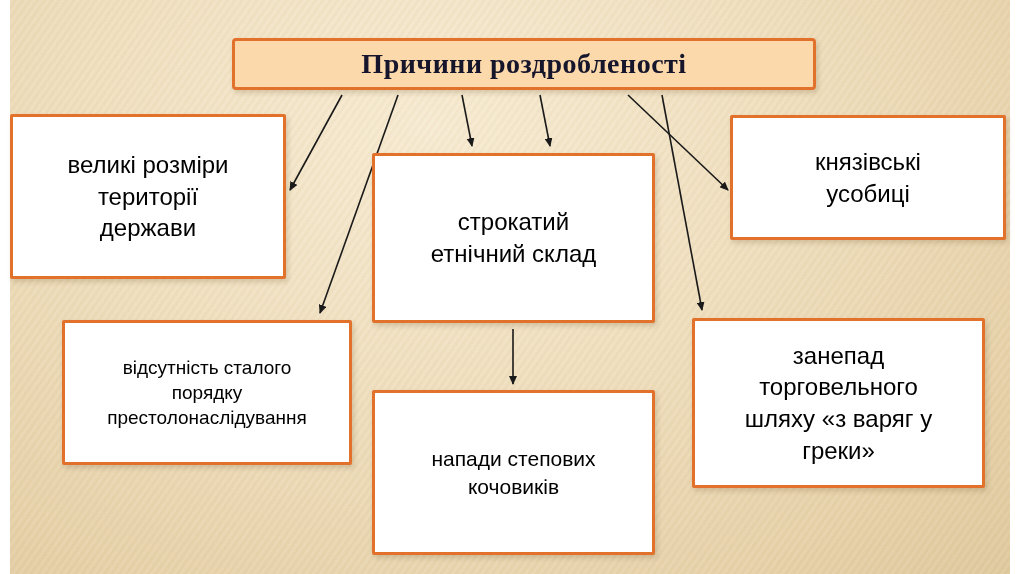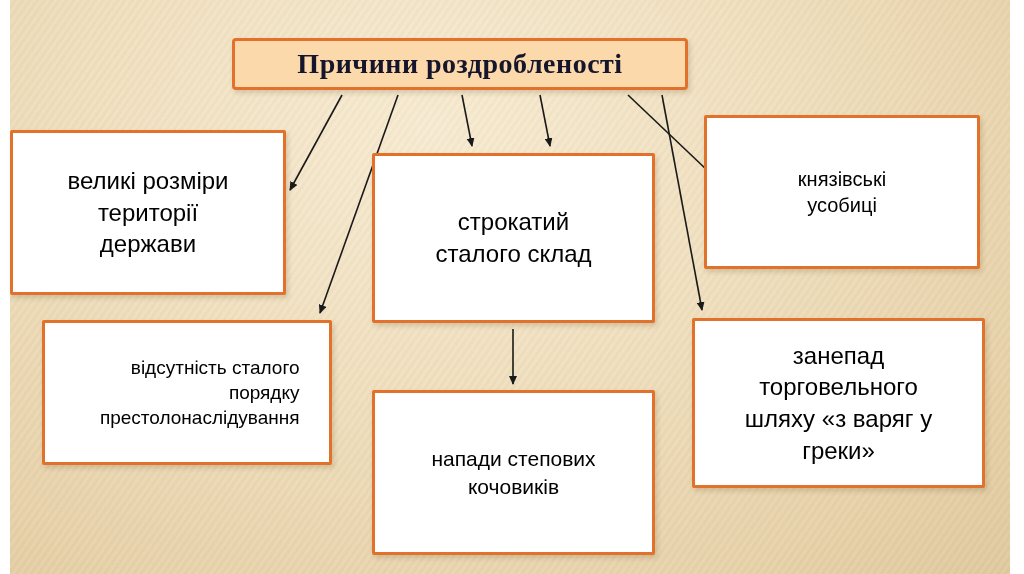--- a/index.html
+++ b/index.html
@@ -46,39 +46,39 @@
     text-align: center;
     color: #000000;
     box-shadow: 2px 3px 5px rgba(110, 80, 40, 0.22);
     box-sizing: border-box;
   }
   .box .txt {
     display: inline-block;
     line-height: 1.32;
   }
   .title-box {
-    left: 232px; top: 38px; width: 456px; height: 52px;
+    left: 232px; top: 38px; width: 584px; height: 52px;
     background: #fcd9ab;
     border-radius: 4px;
     font-family: "Liberation Serif", serif;
     font-weight: bold;
     font-size: 28px;
     color: #15152b;
     letter-spacing: 0.5px;
   }
-  .box-territory  { left: 10px;  top: 130px; width: 276px; height: 165px; font-size: 24px; }
+  .box-territory  { left: 10px;  top: 114px; width: 276px; height: 165px; font-size: 24px; }
   .box-territory .txt { max-width: 172px; }
 
   .box-ethnic     { left: 372px; top: 153px; width: 283px; height: 170px; font-size: 24px; }
   .box-ethnic .txt { max-width: 190px; }
 
-  .box-feuds      { left: 704px; top: 115px; width: 276px; height: 154px; font-size: 20px; }
+  .box-feuds      { left: 730px; top: 115px; width: 276px; height: 125px; font-size: 24px; }
   .box-feuds .txt { max-width: 150px; }
 
-  .box-succession { left: 42px;  top: 320px; width: 290px; height: 145px; font-size: 19px; text-align: right; }
+  .box-succession { left: 62px;  top: 320px; width: 290px; height: 145px; font-size: 19px; }
   .box-succession .txt { max-width: 225px; }
 
   .box-nomads     { left: 372px; top: 390px; width: 283px; height: 165px; font-size: 21px; }
   .box-nomads .txt { max-width: 200px; }
 
   .box-trade      { left: 692px; top: 318px; width: 293px; height: 170px; font-size: 24px; }
   .box-trade .txt { max-width: 195px; }
 
   svg.arrows {
     position: absolute;
@@ -114,21 +114,21 @@
 
 <div class="box title-box">
   <span class="txt">Причини роздробленості</span>
 </div>
 
 <div class="box box-territory">
   <span class="txt">великі розміри території держави</span>
 </div>
 
 <div class="box box-ethnic">
-  <span class="txt">строкатий сталого склад</span>
+  <span class="txt">строкатий етнічний склад</span>
 </div>
 
 <div class="box box-feuds">
   <span class="txt">князівські усобиці</span>
 </div>
 
 <div class="box box-succession">
   <span class="txt">відсутність сталого порядку престолонаслідування</span>
 </div>
 

